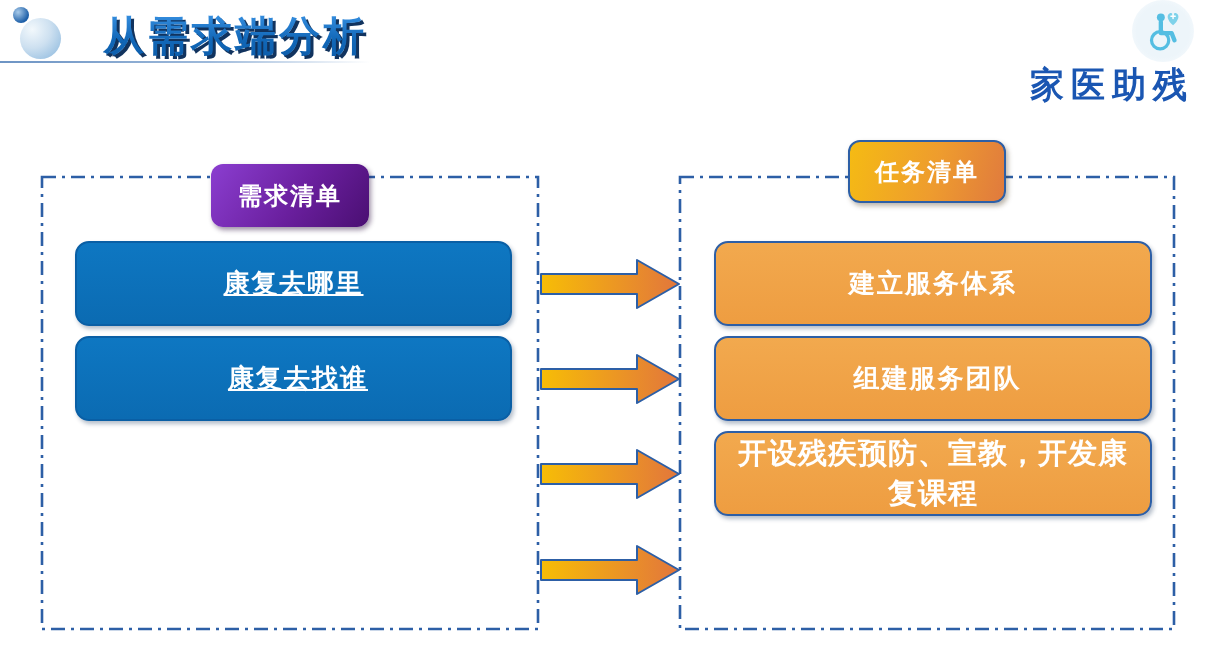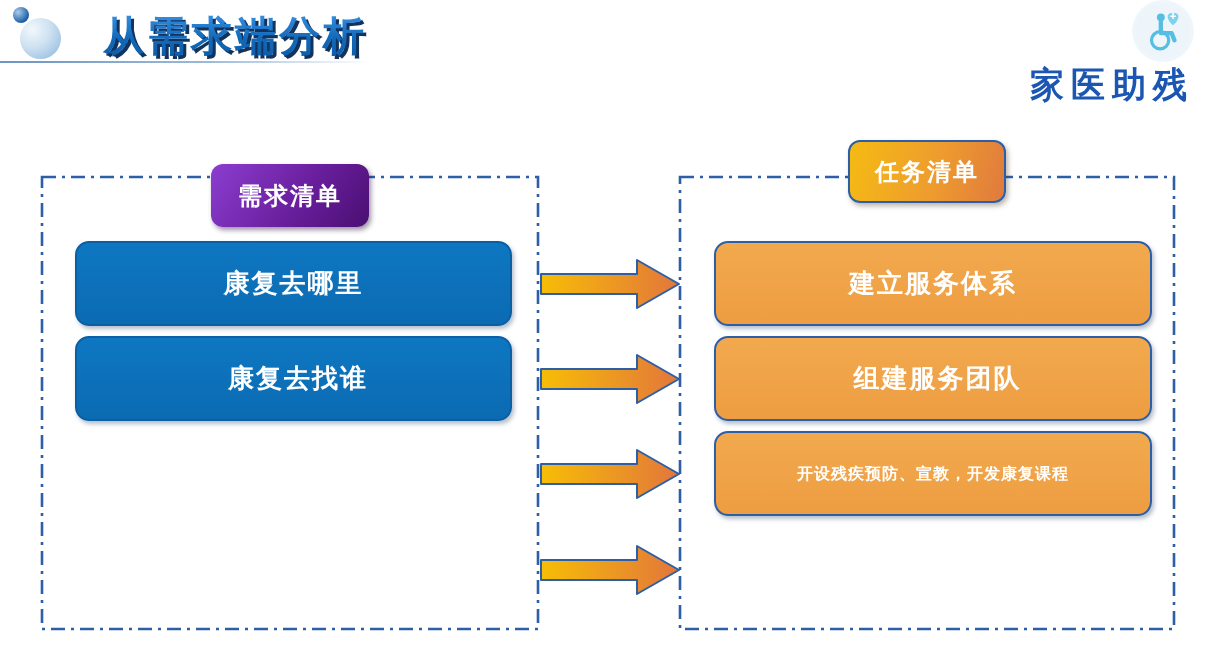--- a/index.html
+++ b/index.html
@@ -76,28 +76,29 @@
     position: absolute; height: 85px; z-index: 2;
     display: flex; align-items: center; justify-content: center; text-align: center;
     color: #ffffff; font-size: 26px; font-weight: bold; letter-spacing: 2px;
     border-radius: 14px;
   }
   .demand-box {
     left: 75px; width: 437px;
     background: linear-gradient(180deg, #0e77c2, #0b6bb2);
     border: 2px solid #0a5fa5;
     box-shadow: 2px 3px 4px rgba(10,40,80,0.3);
+    text-decoration: underline;
   }
   .task-box {
     left: 714px; width: 438px;
     background: linear-gradient(180deg, #f2a94e, #ee9d41);
     border: 2.5px solid #2d5fa6;
     box-shadow: 2px 3px 4px rgba(10,40,80,0.3);
   }
-  .task-box.two-line { font-size: 16px; line-height: 1.35; letter-spacing: 1px; padding: 4px 16px; }
+  .task-box.two-line { font-size: 29px; line-height: 1.35; letter-spacing: 1px; padding: 4px 16px; }
   .row-0 { top: 241px; } .row-1 { top: 336px; padding-left: 9px; } .row-2 { top: 431px; } .row-3 { top: 527px; }
 
   
   .flow-arrow { position: absolute; left: 540px; z-index: 2; }
   .arrow-0 { top: 255px; } .arrow-1 { top: 350px; } .arrow-2 { top: 445px; } .arrow-3 { top: 541px; }
 </style>
 </head>
 <body>
 
 <div class="slide">

